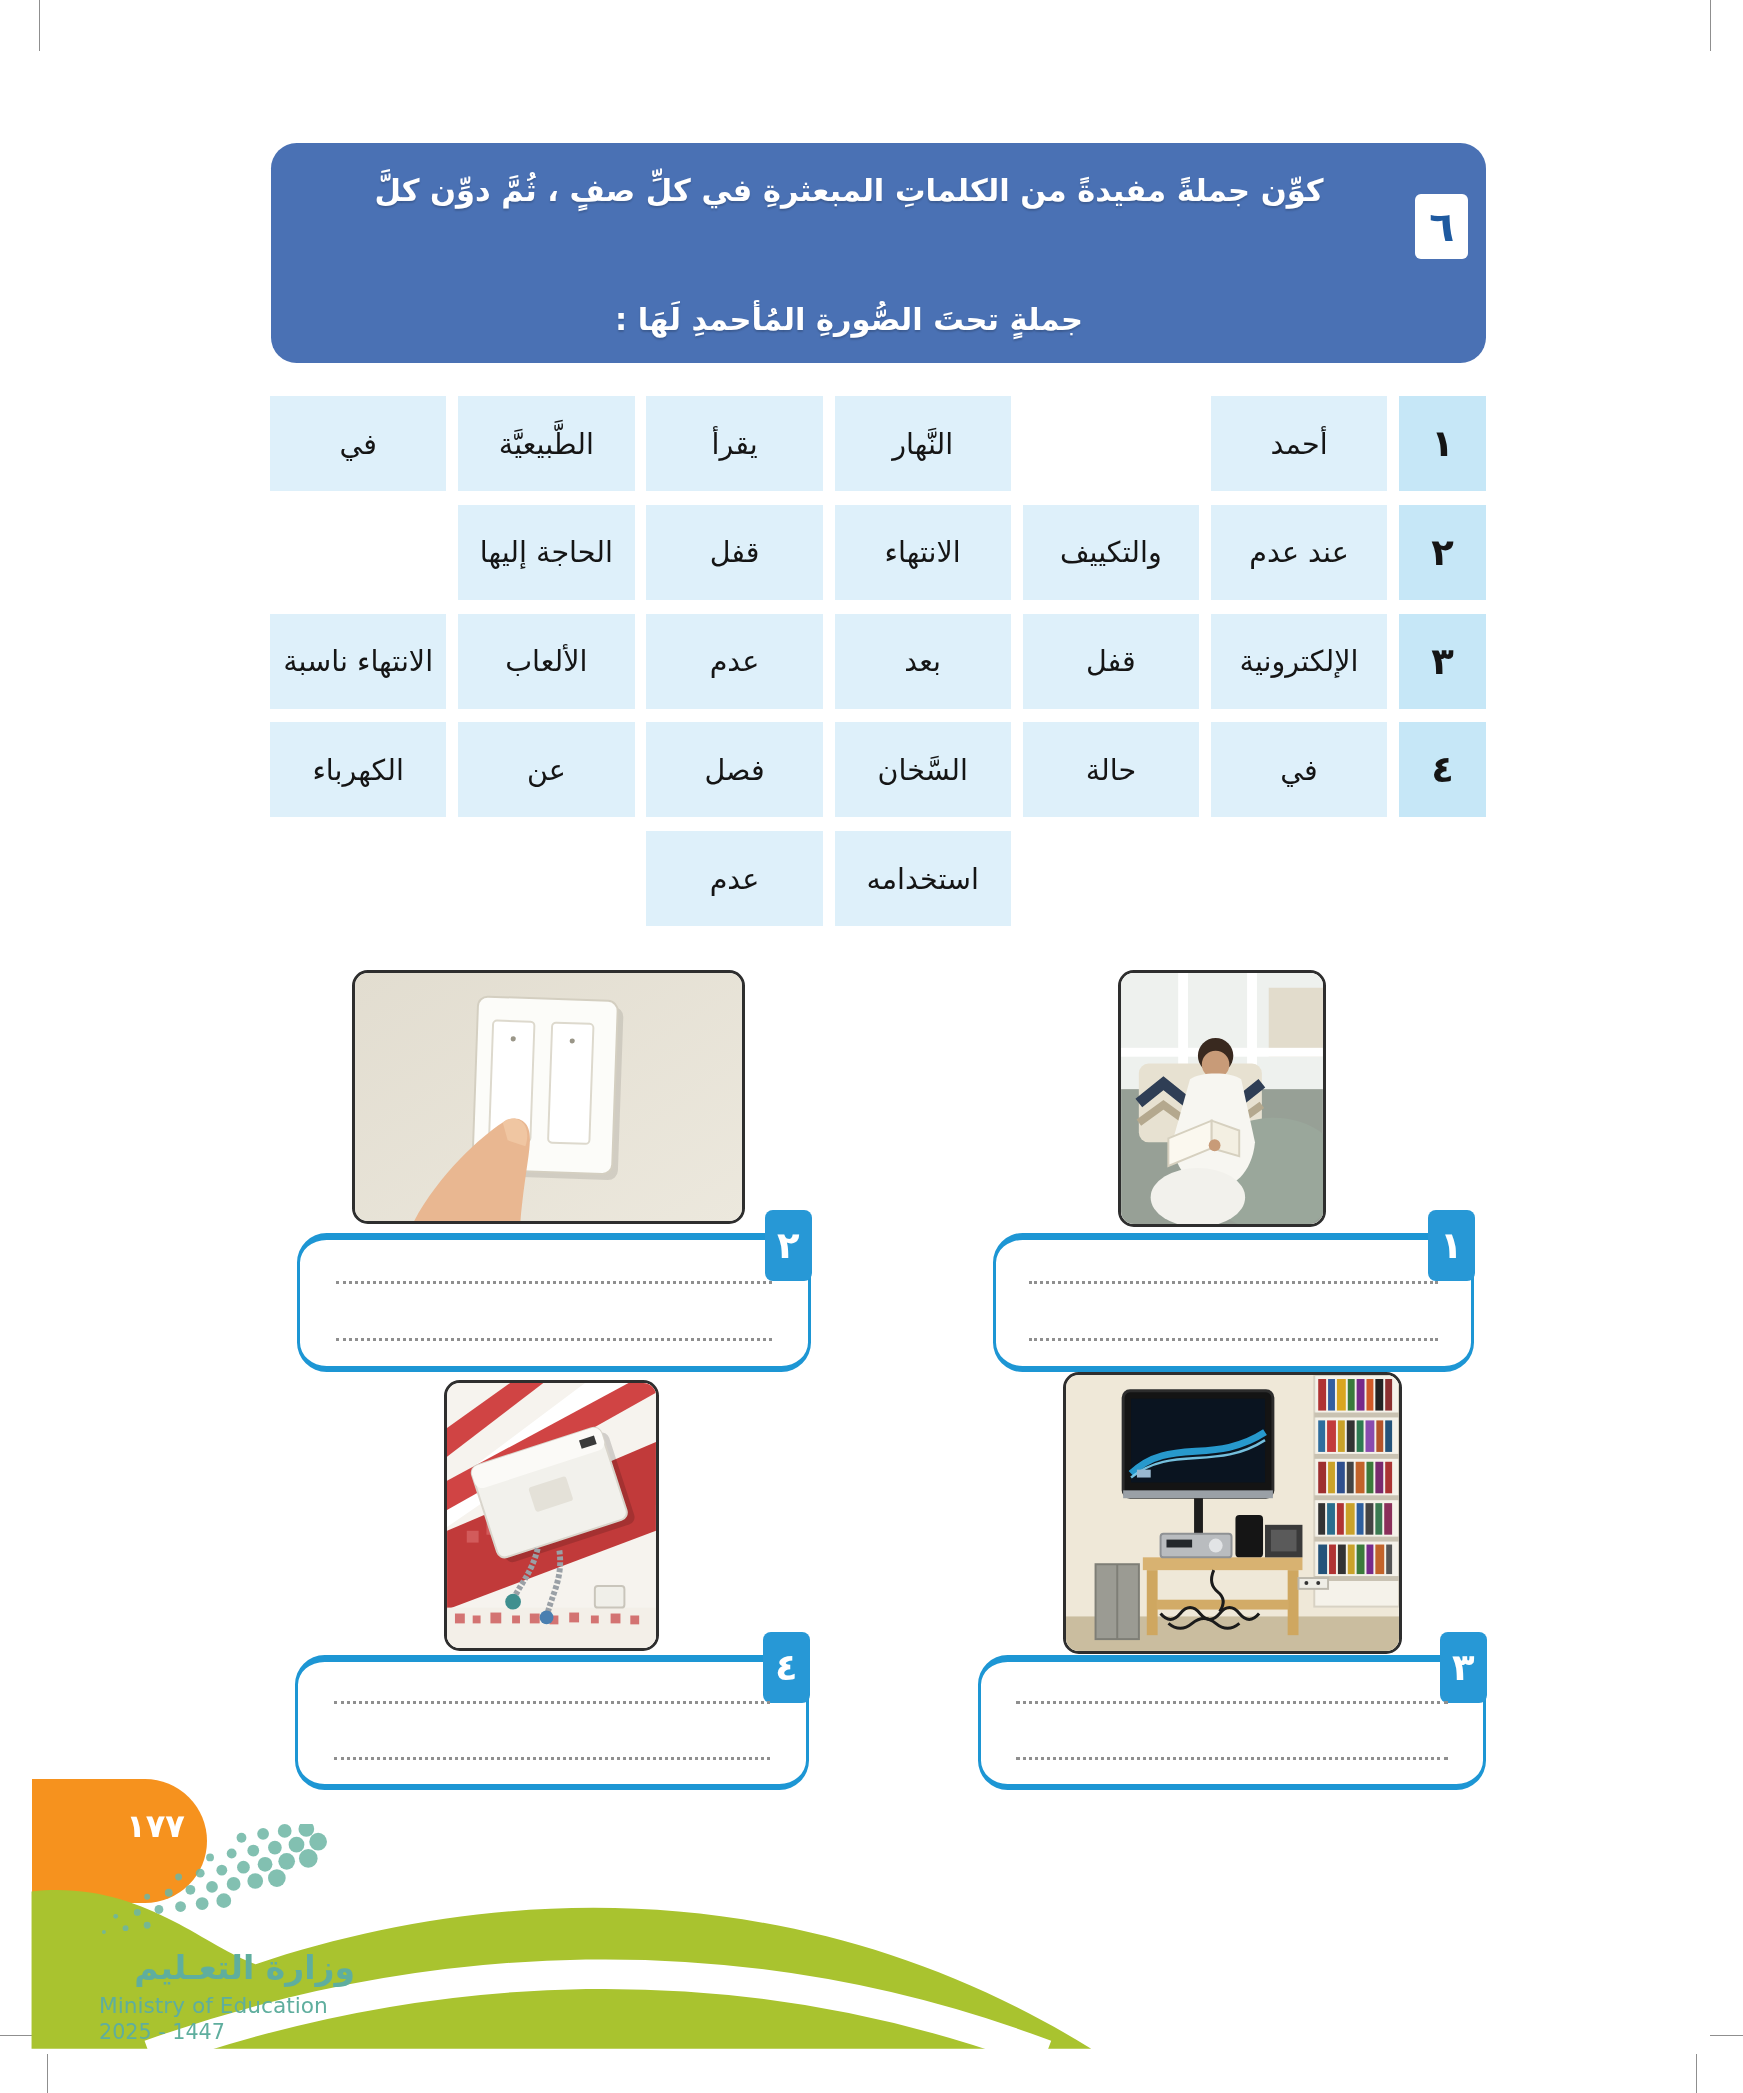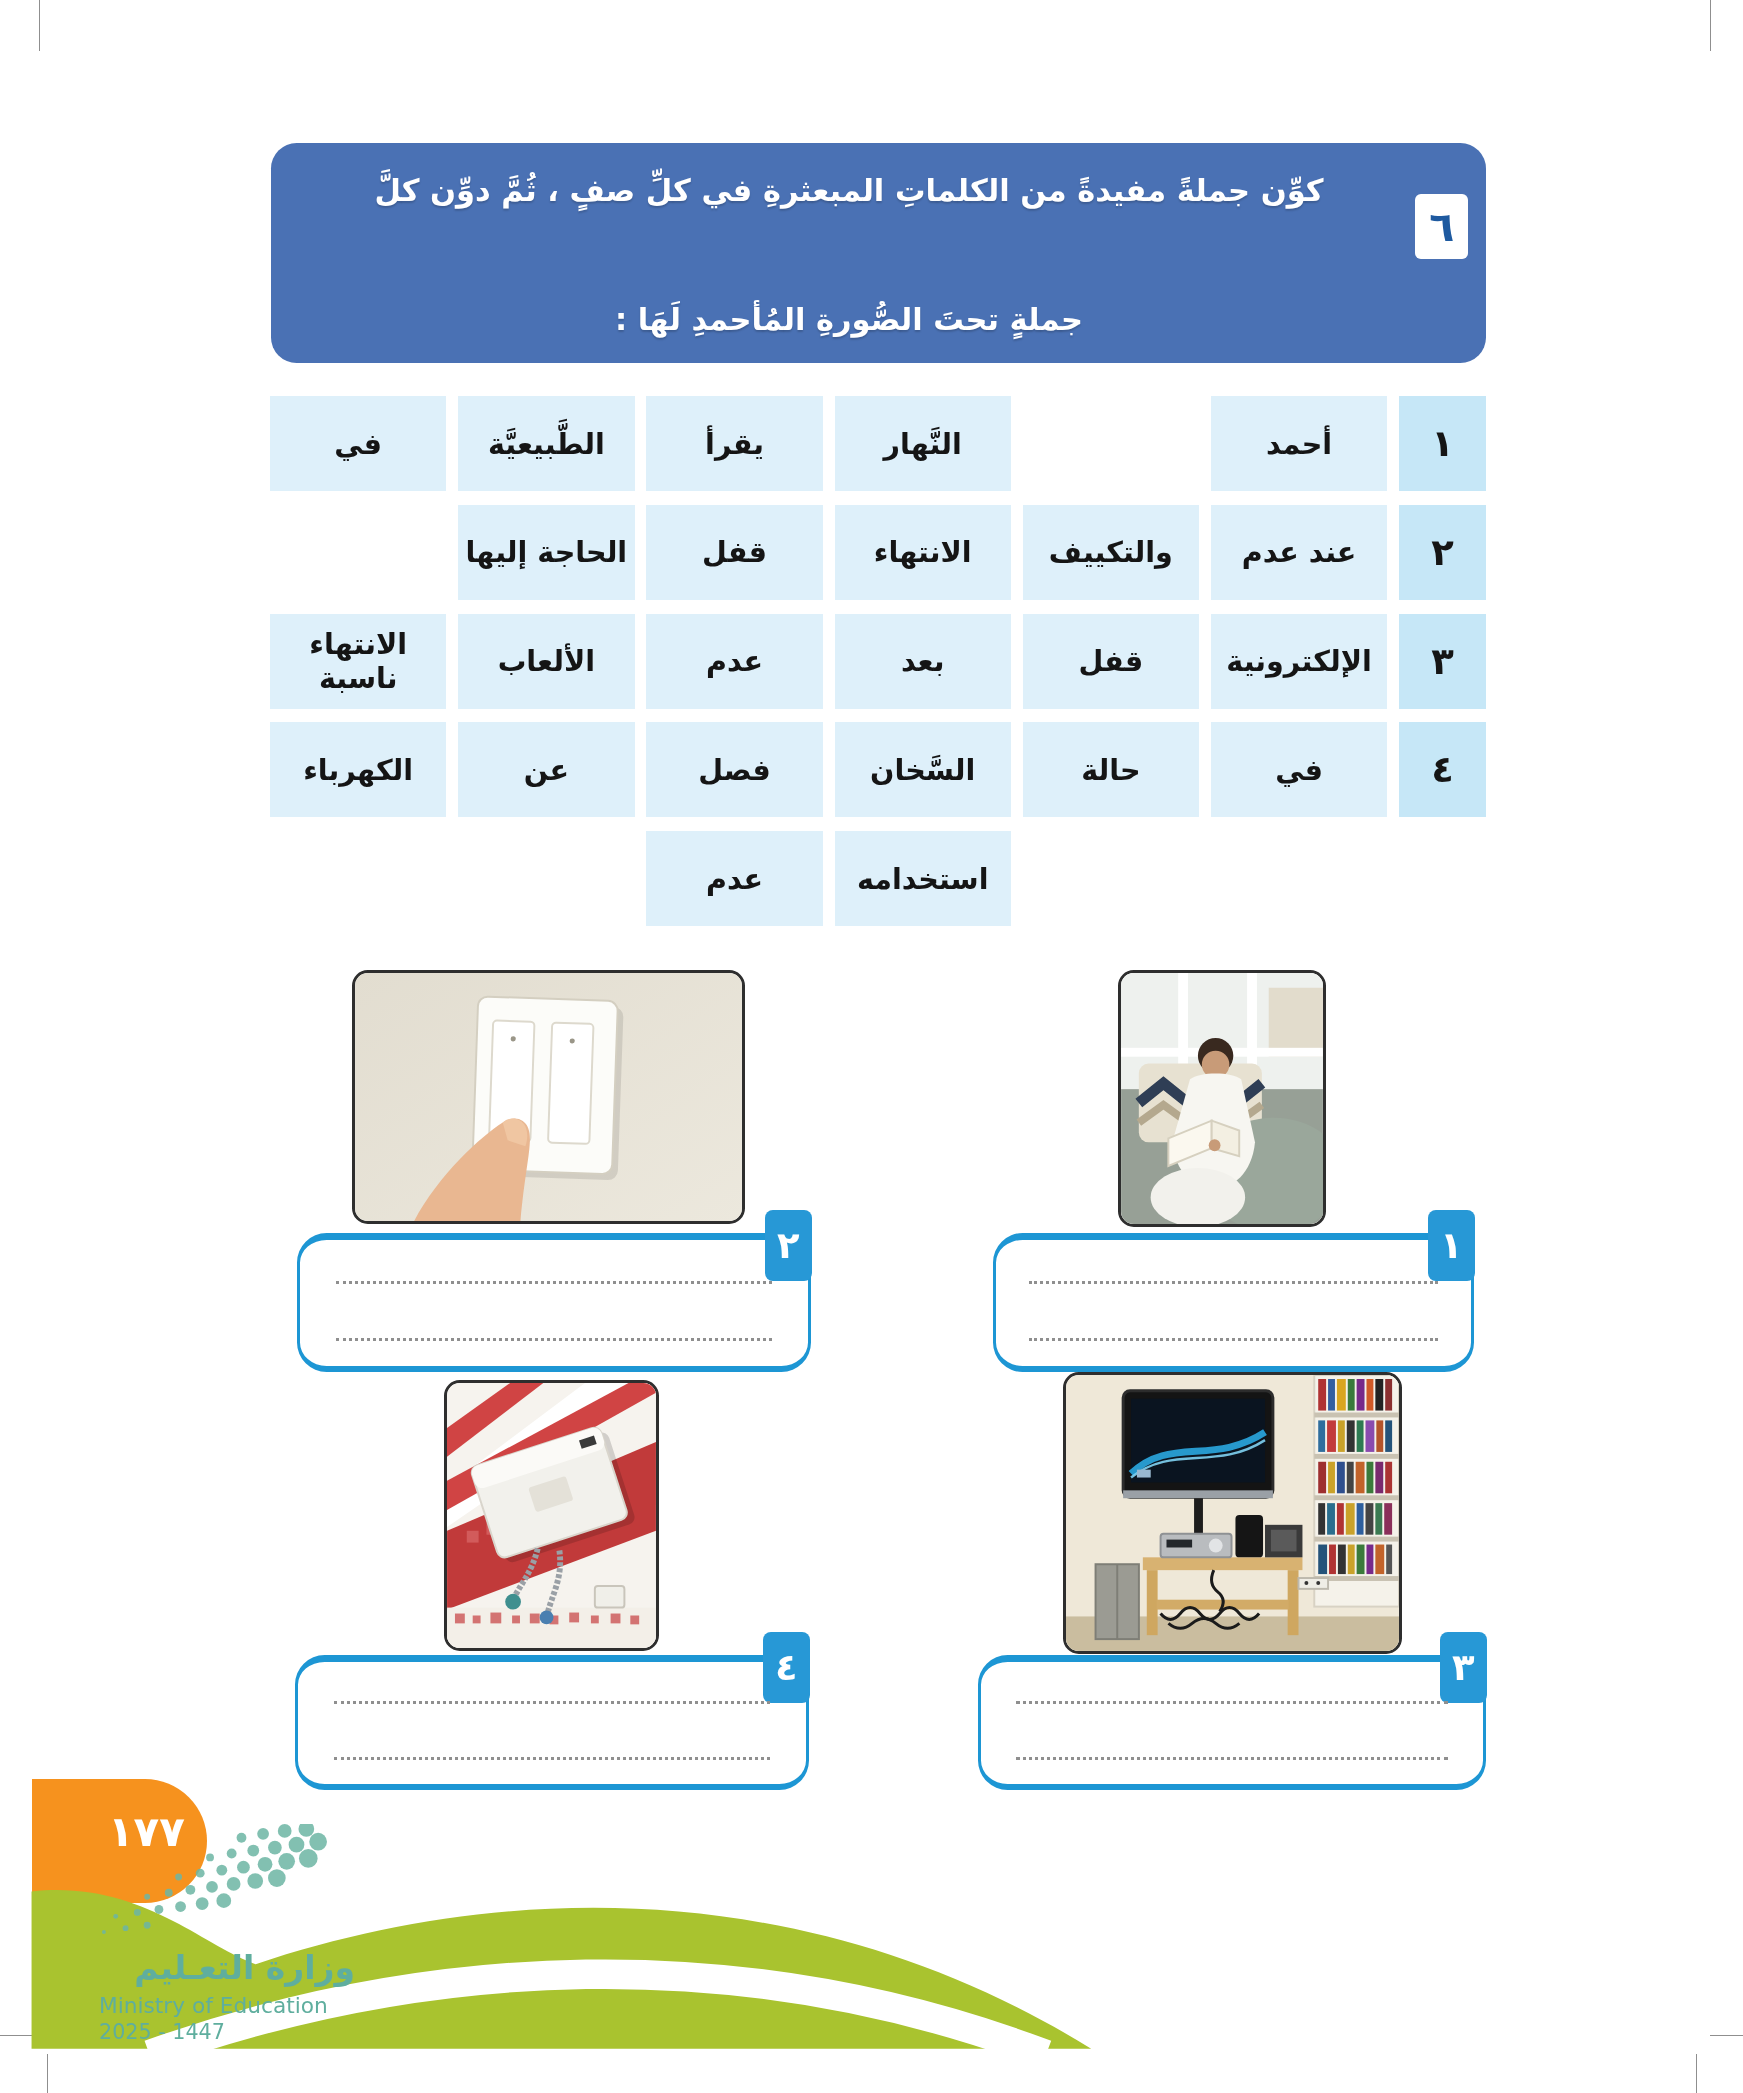--- a/index.html
+++ b/index.html
@@ -13,37 +13,37 @@
   .header-text{position:absolute;inset:0;padding:29.6px 148px 25.6px 49px;display:flex;
           flex-direction:column;justify-content:space-between;text-align:center;color:#fff;margin-left:40px;}
   .header-line{font-size:30.5px;font-weight:bold;white-space:nowrap;text-shadow:0 2px 2px rgba(0,0,0,.18);}
   .exnum-box{position:absolute;top:51px;right:17.7px;width:53px;height:65px;background:#fff;
           border-radius:5.9px;display:flex;align-items:center;justify-content:center;}
   .exnum{font-size:41px;font-weight:bold;color:#1e5aa0;}
   
   .wtable{position:absolute;left:270px;top:396px;width:1216px;direction:rtl;display:grid;
           grid-template-columns:87px repeat(6,1fr);gap:13.8px 11.8px;grid-auto-rows:95px;}
   .wcell{background:#def0fa;display:flex;align-items:center;justify-content:center;
-          font-size:28.6px;font-weight:bold;color:#151515;text-align:center;padding:0 2px;}
+          font-size:28.6px;font-weight:normal;color:#151515;text-align:center;padding:0 2px;}
   .ncell{background:#c6e7f7;display:flex;align-items:center;justify-content:center;
           font-size:37px;font-weight:bold;color:#151515;}
   
   .photo{position:absolute;border:3px solid #2e2e2e;border-radius:15.8px;overflow:hidden;background:#eee;}
   .photo svg{display:block;}
   
   .abox{position:absolute;background:#fff;border:3.9px solid #1d96d4;border-top-width:7.9px;
         border-bottom-width:6.9px;border-radius:29.6px;}
   .atab{position:absolute;top:-29.6px;right:-3.9px;width:47px;height:71px;background:#2798d6;
         border-radius:7.9px;display:flex;align-items:center;justify-content:center;
         color:#fff;font-size:37px;font-weight:bold;}
   .dotline{position:absolute;left:7%;width:86%;height:3.9px;border-bottom:3.9px dotted #8f8f8f;}
   
   .pagenum-shape{position:absolute;left:31.5px;top:1779px;width:175px;height:124px;
         background:#f6921e;border-radius:0 62px 62px 0;}
-  .pagenum{position:absolute;right:21.7px;top:27.6px;color:#fff;font-size:42px;font-weight:bold;}
+  .pagenum{position:absolute;right:21.7px;top:27.6px;color:#fff;font-size:32px;font-weight:bold;}
   .ministry{position:absolute;left:99px;top:1948px;width:256px;color:#5fae9e;z-index:4;direction:rtl;text-align:right;}
   .ministry .ar{font-size:33px;font-weight:bold;}
   .ministry .en{font-size:21.7px;direction:ltr;text-align:left;margin-top:5.9px;}
   .ministry .yr{font-size:20.7px;direction:ltr;text-align:left;margin-top:2px;}
   .swoosh{position:absolute;left:0;top:1862px;z-index:1;}
   .dots{position:absolute;left:94px;top:1824px;z-index:3;}
 </style>
 </head>
 <body>
 

